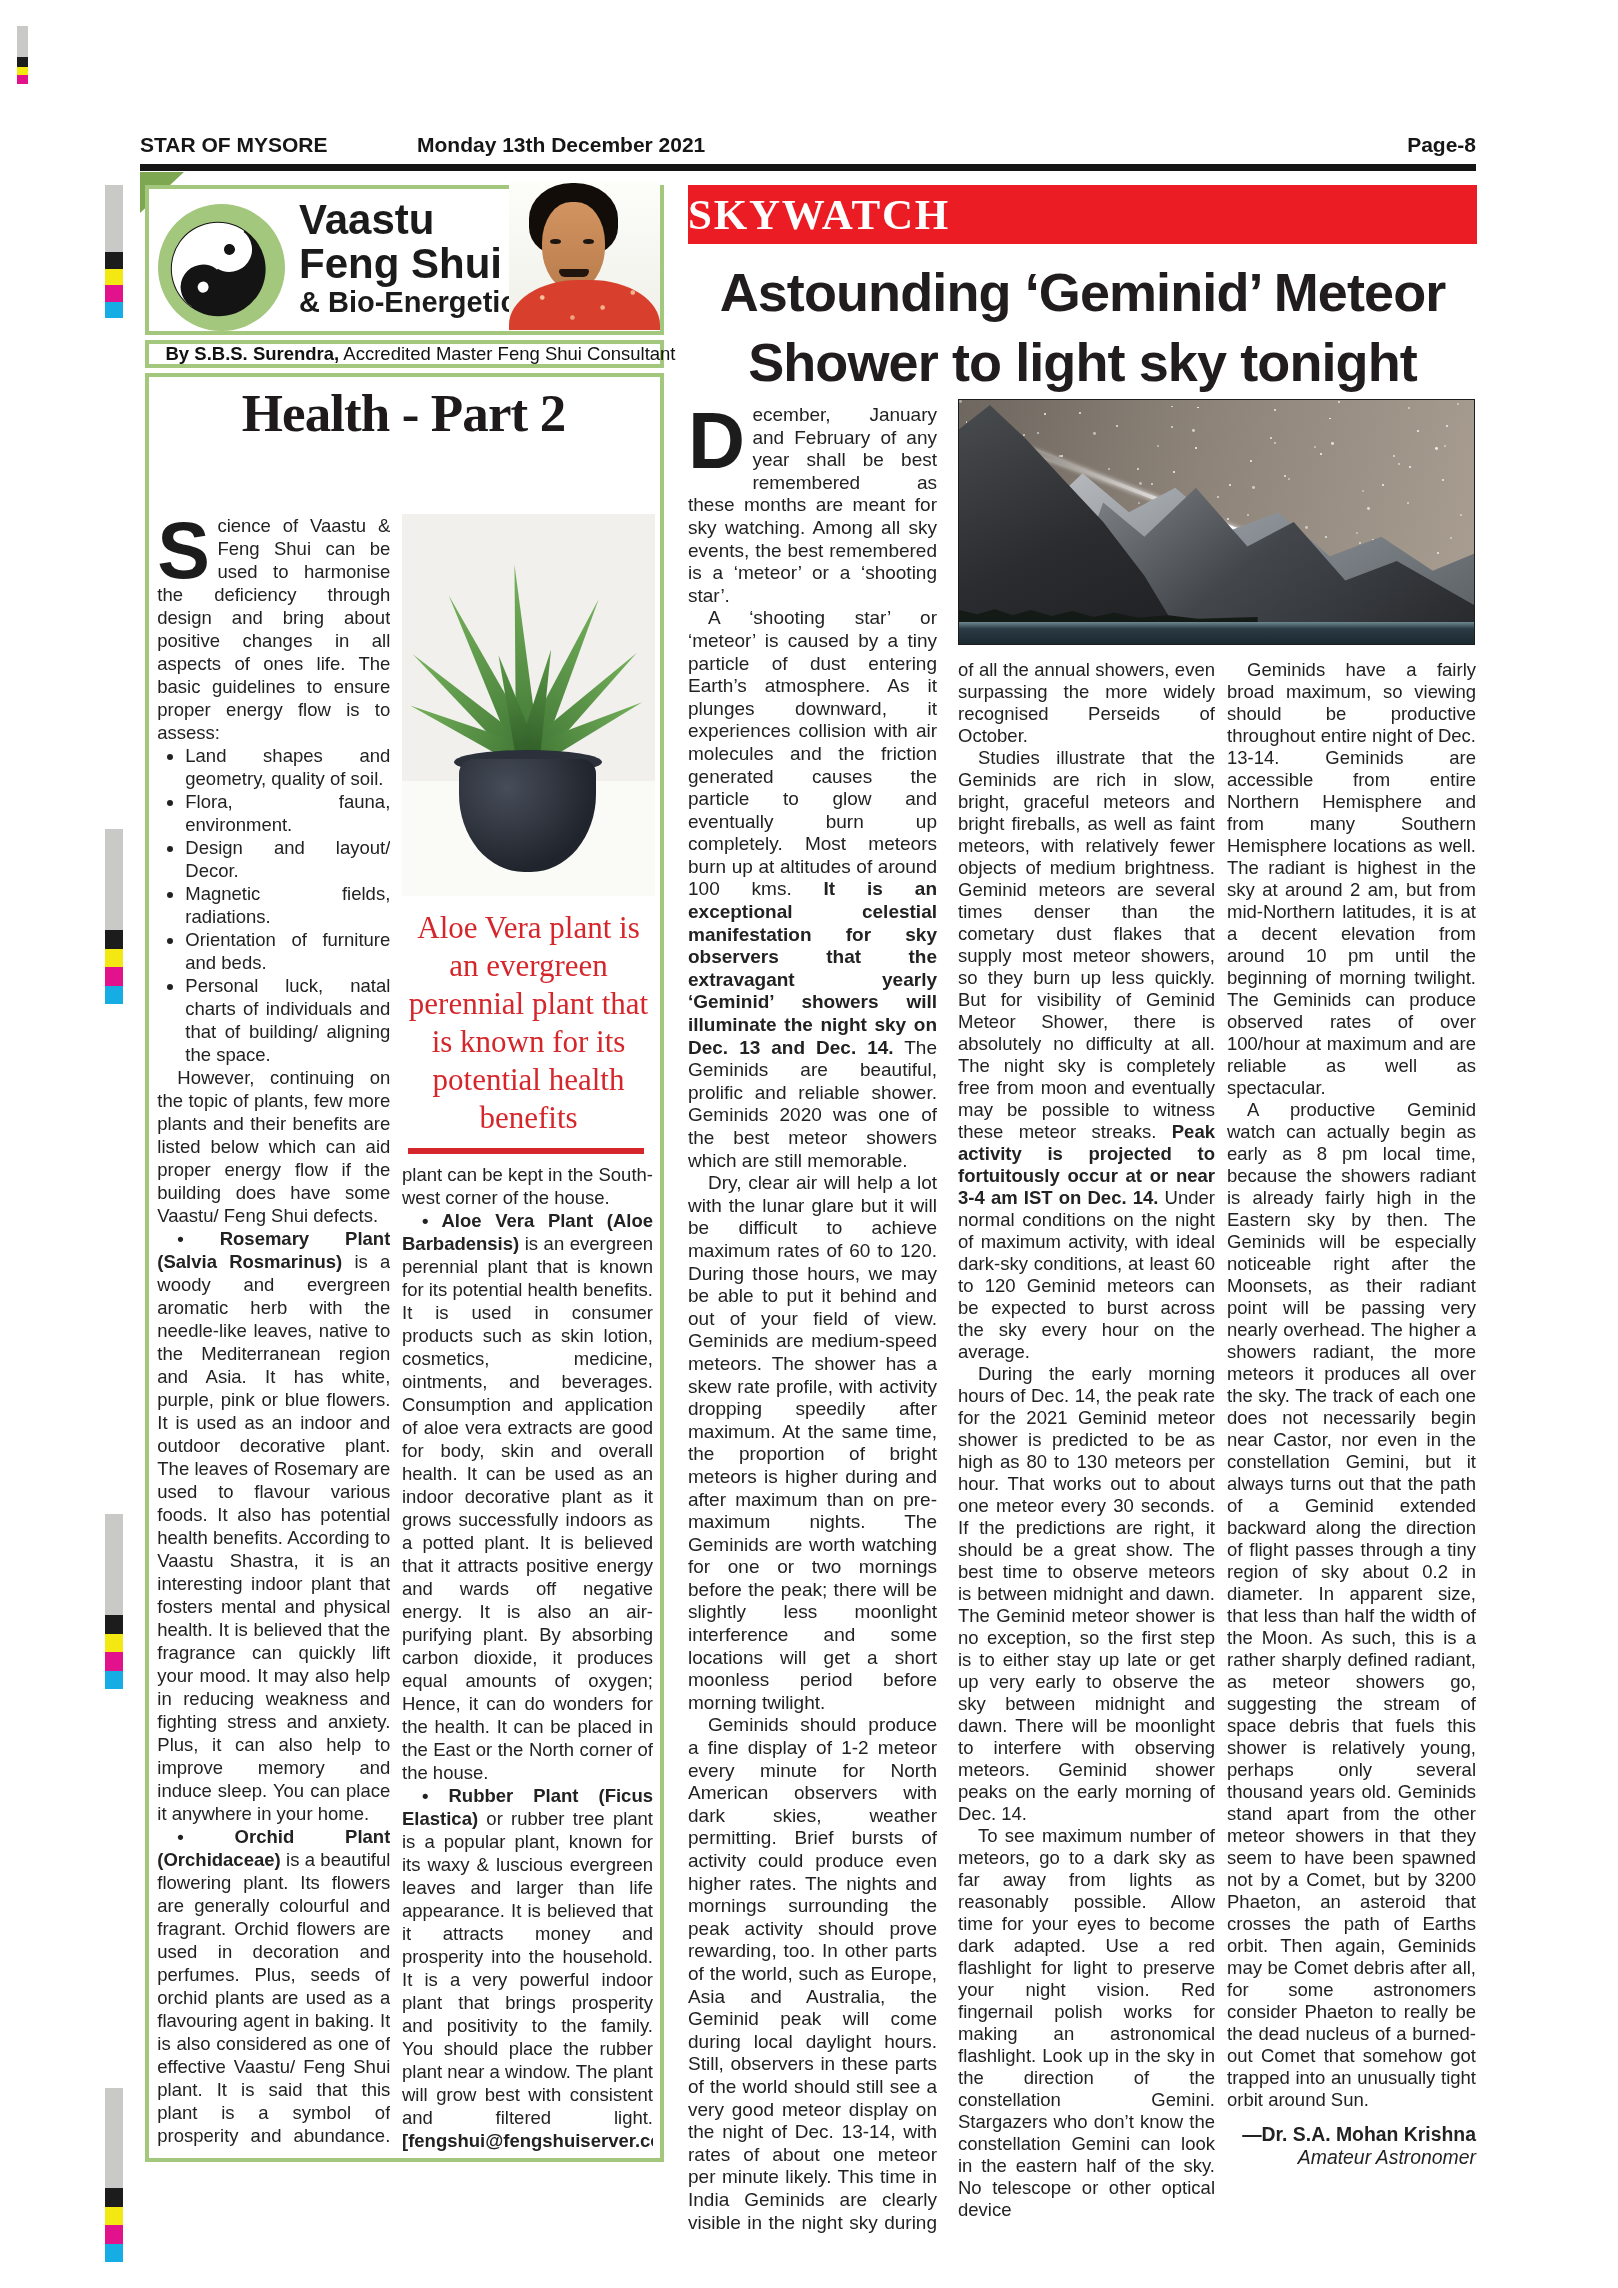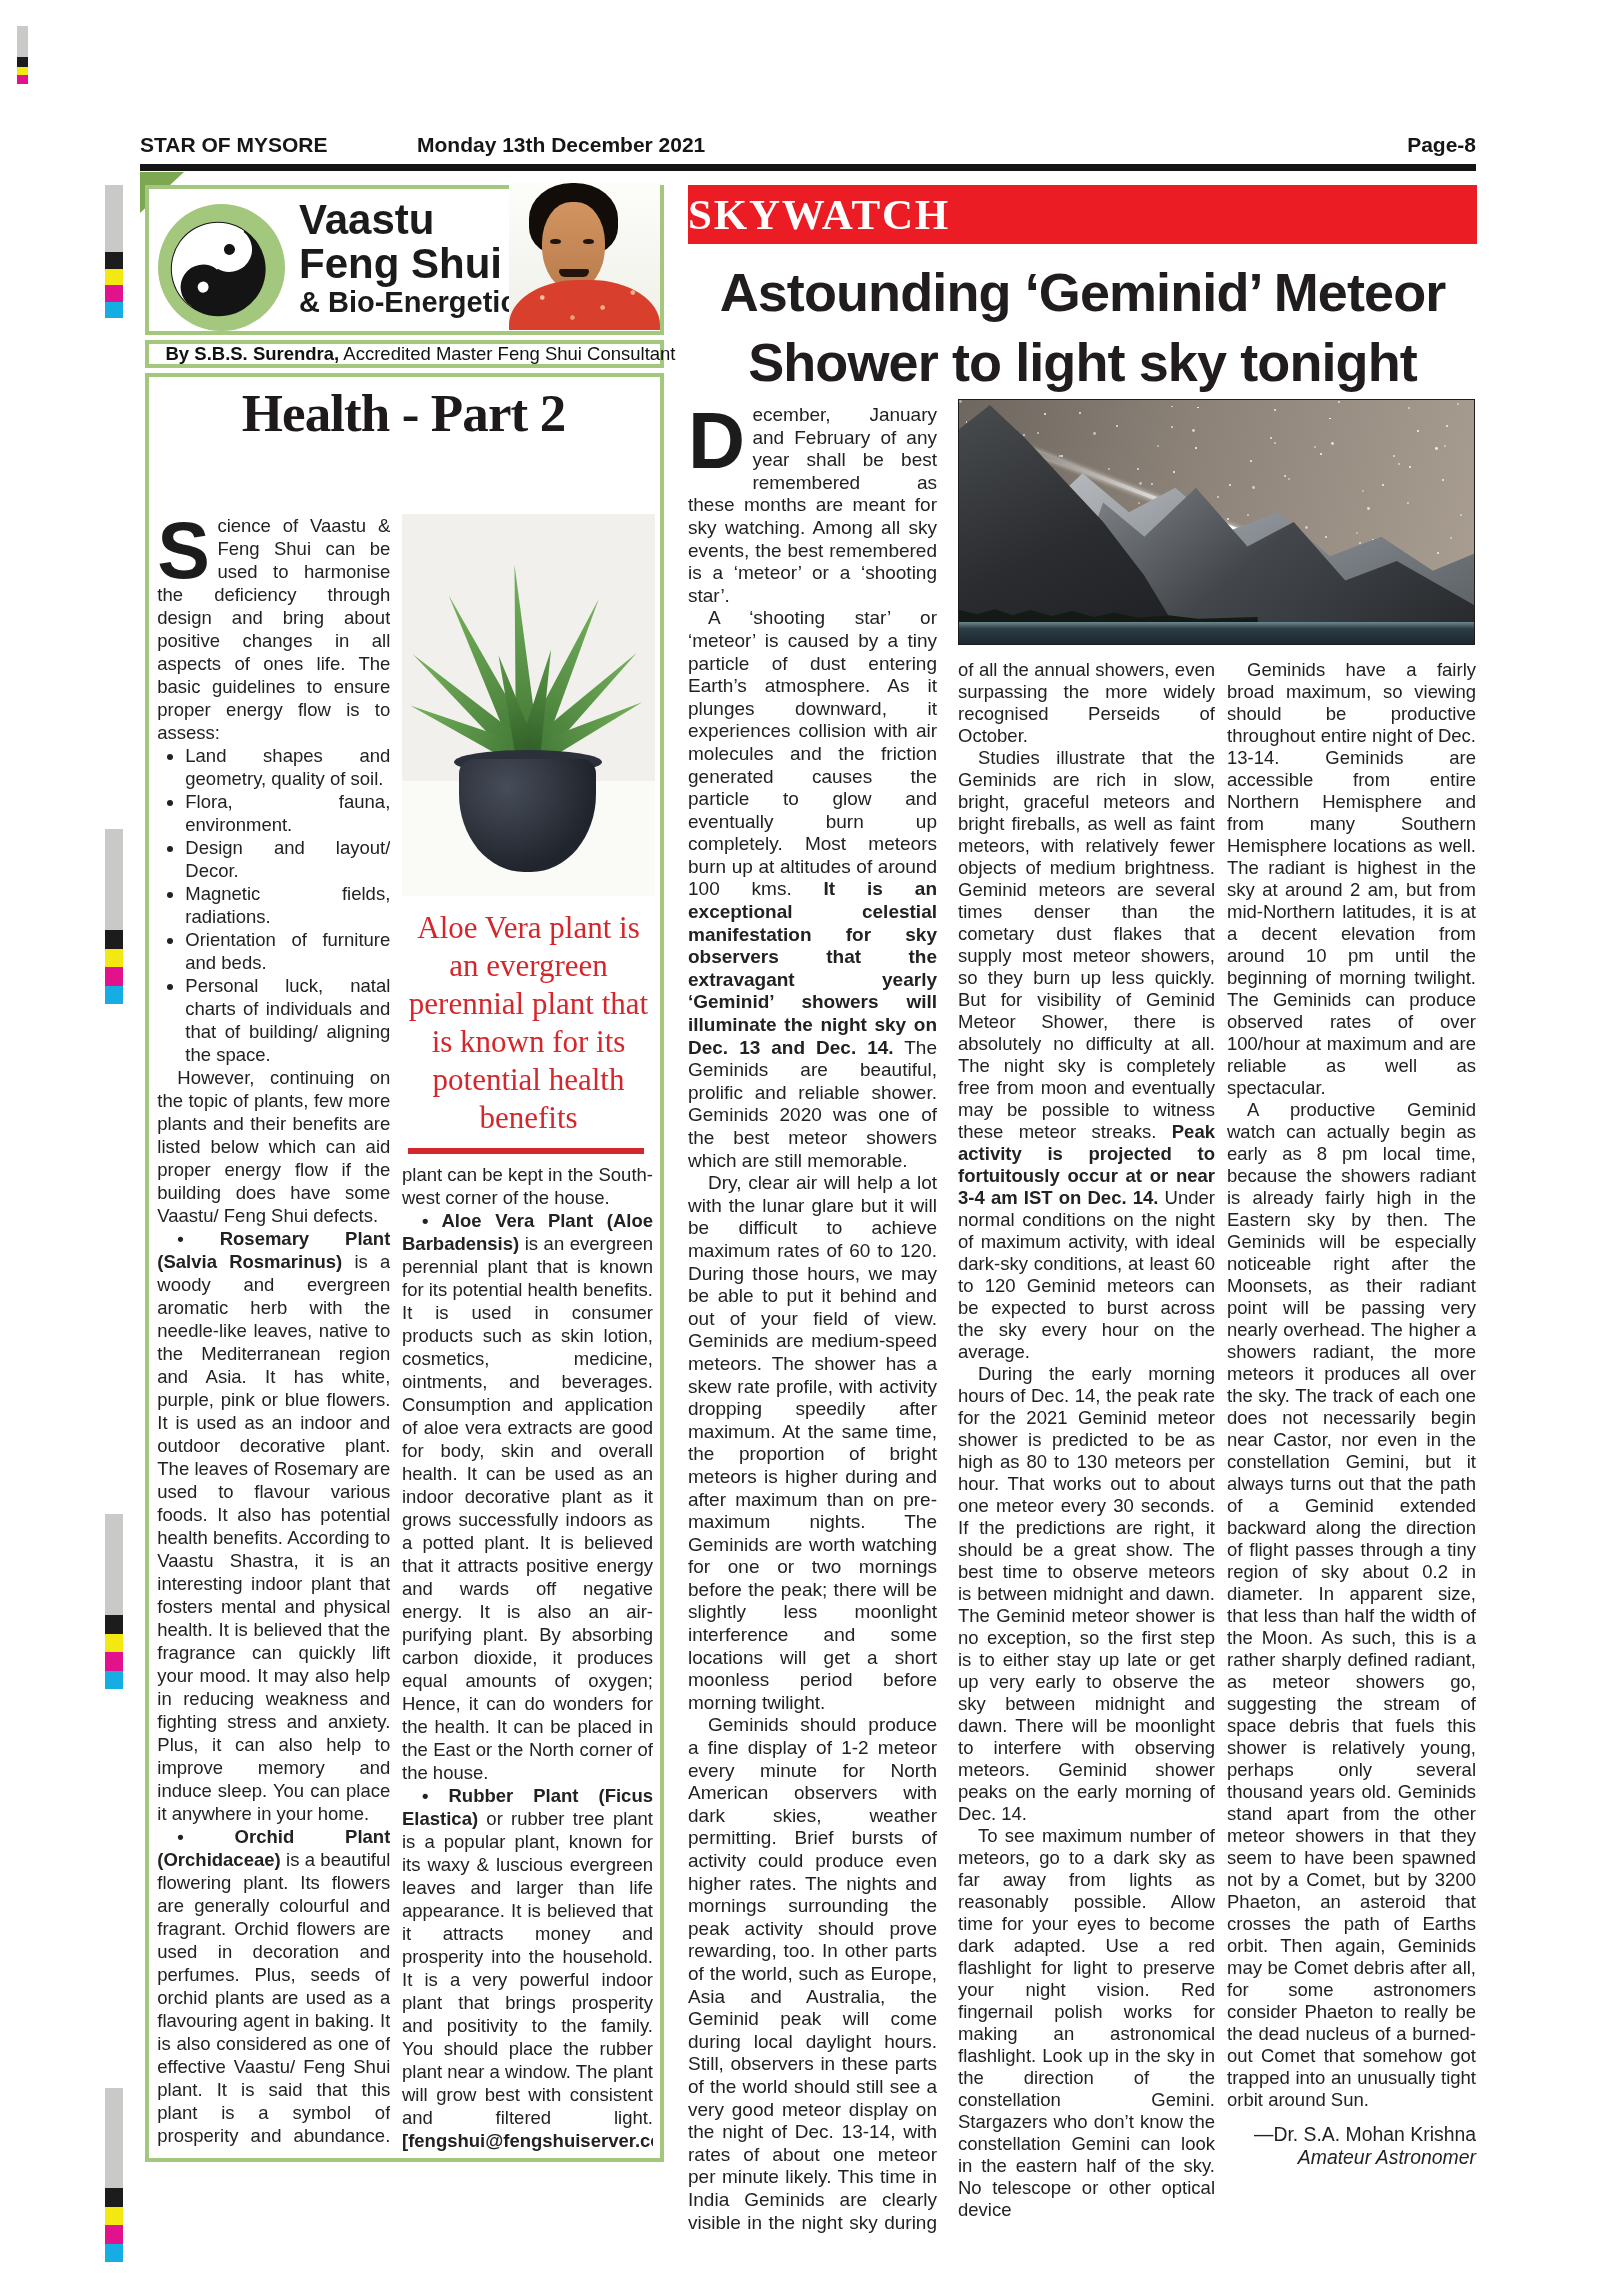--- a/index.html
+++ b/index.html
@@ -99,21 +99,21 @@
       clip-path:polygon(0 58%,8% 38%,16% 46%,24% 30%,33% 46%,42% 36%,52% 54%,62% 46%,72% 64%,82% 56%,92% 70%,100% 63%,100% 100%,0 100%);}
   .mtn.mid{background:linear-gradient(140deg,#b9bec2 0%,#43474c 60%,#26282b 100%);
       clip-path:polygon(18% 100%,28% 42%,36% 56%,46% 36%,56% 60%,65% 50%,75% 74%,85% 66%,100% 84%,100% 100%);}
   .mtn.front{background:linear-gradient(155deg,#4a4d50 0%,#2a2c2f 40%,#131517 100%);
       clip-path:polygon(0 100%,0 12%,6% 2%,13% 16%,20% 32%,28% 50%,36% 72%,44% 100%);}
   .treeline{position:absolute;left:0;bottom:9%;width:58%;height:7%;background:#141b16;
       clip-path:polygon(0 100%,0 30%,6% 55%,12% 25%,18% 60%,24% 30%,31% 65%,38% 35%,45% 70%,52% 45%,60% 75%,70% 60%,80% 80%,100% 70%,100% 100%);}
   .water{position:absolute;left:0;bottom:0;width:100%;height:9%;
          background:linear-gradient(#6d8890 0%,#2c3c44 30%,#1b2930 100%);}
   .sky-author{font-size:19.4px;text-align:right;}
-  .sky-author .a1{font-weight:normal;}
+  .sky-author .a1{font-weight:bold;}
   .sky-author .a2{font-style:italic;}
 </style>
 </head>
 <body>
 
 <div class="page">
 
   <div class="abs regbar" style="left:16.6px;top:26px;">
     <div class="reg-grey" style="height:31px;width:11px;"></div>
     <div class="reg-black" style="height:10px;width:11px;"></div>

